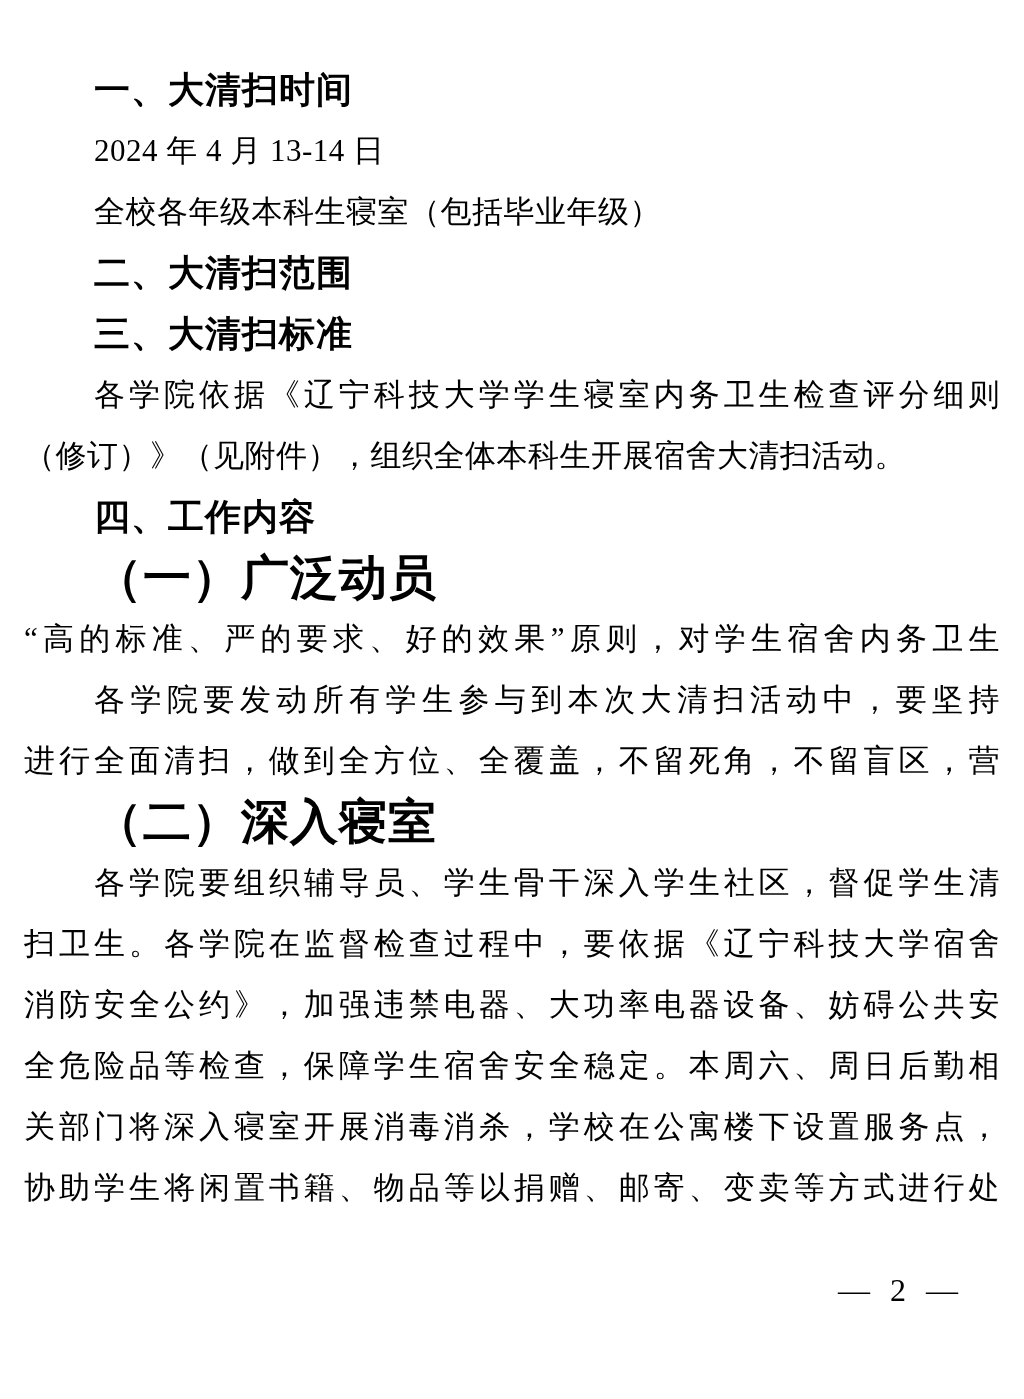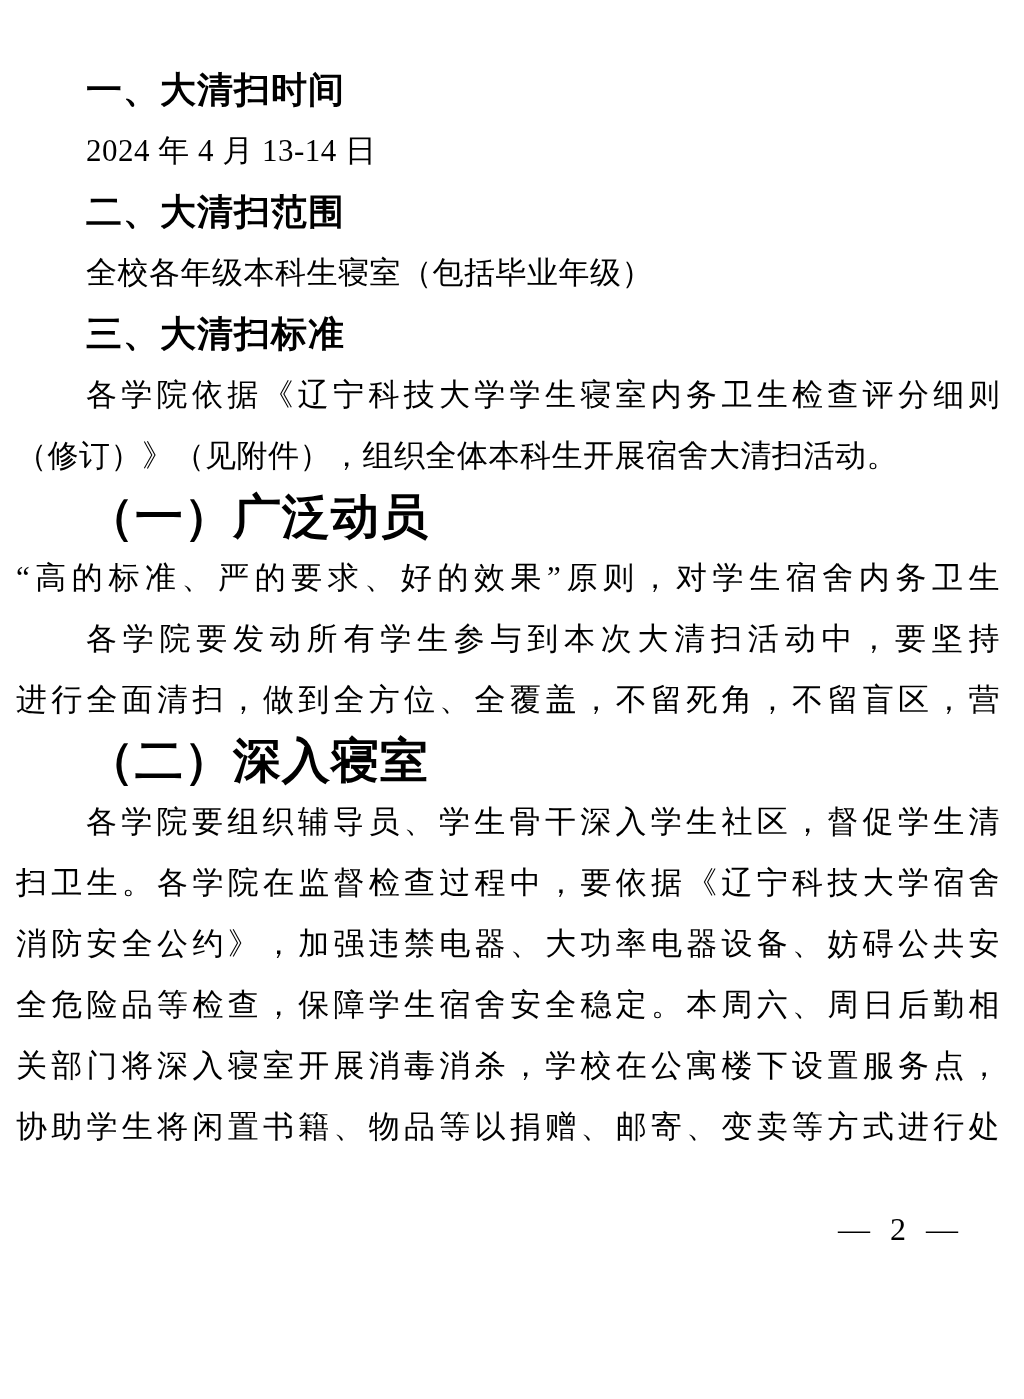--- a/index.html
+++ b/index.html
@@ -7,21 +7,21 @@
     padding: 0;
     background: #ffffff;
   }
   .page {
     position: relative;
     width: 1024px;
     height: 1399px;
     background: #ffffff;
     color: #000000;
     box-sizing: border-box;
-    padding: 59px 24px 0 16px;
+    padding: 59px 24px 0 24px;
     font-family: "Liberation Serif", serif;
     overflow: hidden;
   }
   .ln {
     height: 61px;
     line-height: 61px;
     font-size: 31px;
     white-space: nowrap;
     letter-spacing: 0.5px;
   }
@@ -58,25 +58,26 @@
     font-size: 32px;
     letter-spacing: 6px;
   }
 </style>
 </head>
 <body>
 
 <div class="page">
   <div class="ln h indent">一、大清扫时间</div>
   <div class="ln indent">2024 年 4 月 13-14 日</div>
+  <div class="ln indent">全校各年级本科生寝室（包括毕业年级）</div>
   <div class="ln h indent">二、大清扫范围</div>
-  <div class="ln indent">全校各年级本科生寝室（包括毕业年级）</div>
   <div class="ln h indent">三、大清扫标准</div>
   <div class="ln indent fill">各学院依据《辽宁科技大学学生寝室内务卫生检查评分细则</div>
   <div class="ln">（修订）》（见附件），组织全体本科生开展宿舍大清扫活动。</div>
+  <div class="ln h indent">四、工作内容</div>
   <div class="ln sub indent">（一）广泛动员</div>
   <div class="ln fill">“高的标准、严的要求、好的效果”原则，对学生宿舍内务卫生</div>
   <div class="ln indent fill">各学院要发动所有学生参与到本次大清扫活动中，要坚持</div>
   <div class="ln fill">进行全面清扫，做到全方位、全覆盖，不留死角，不留盲区，营</div>
   <div class="ln sub indent">（二）深入寝室</div>
   <div class="ln indent fill">各学院要组织辅导员、学生骨干深入学生社区，督促学生清</div>
   <div class="ln fill">扫卫生。各学院在监督检查过程中，要依据《辽宁科技大学宿舍</div>
   <div class="ln fill">消防安全公约》，加强违禁电器、大功率电器设备、妨碍公共安</div>
   <div class="ln fill">全危险品等检查，保障学生宿舍安全稳定。本周六、周日后勤相</div>
   <div class="ln fill">关部门将深入寝室开展消毒消杀，学校在公寓楼下设置服务点，</div>

